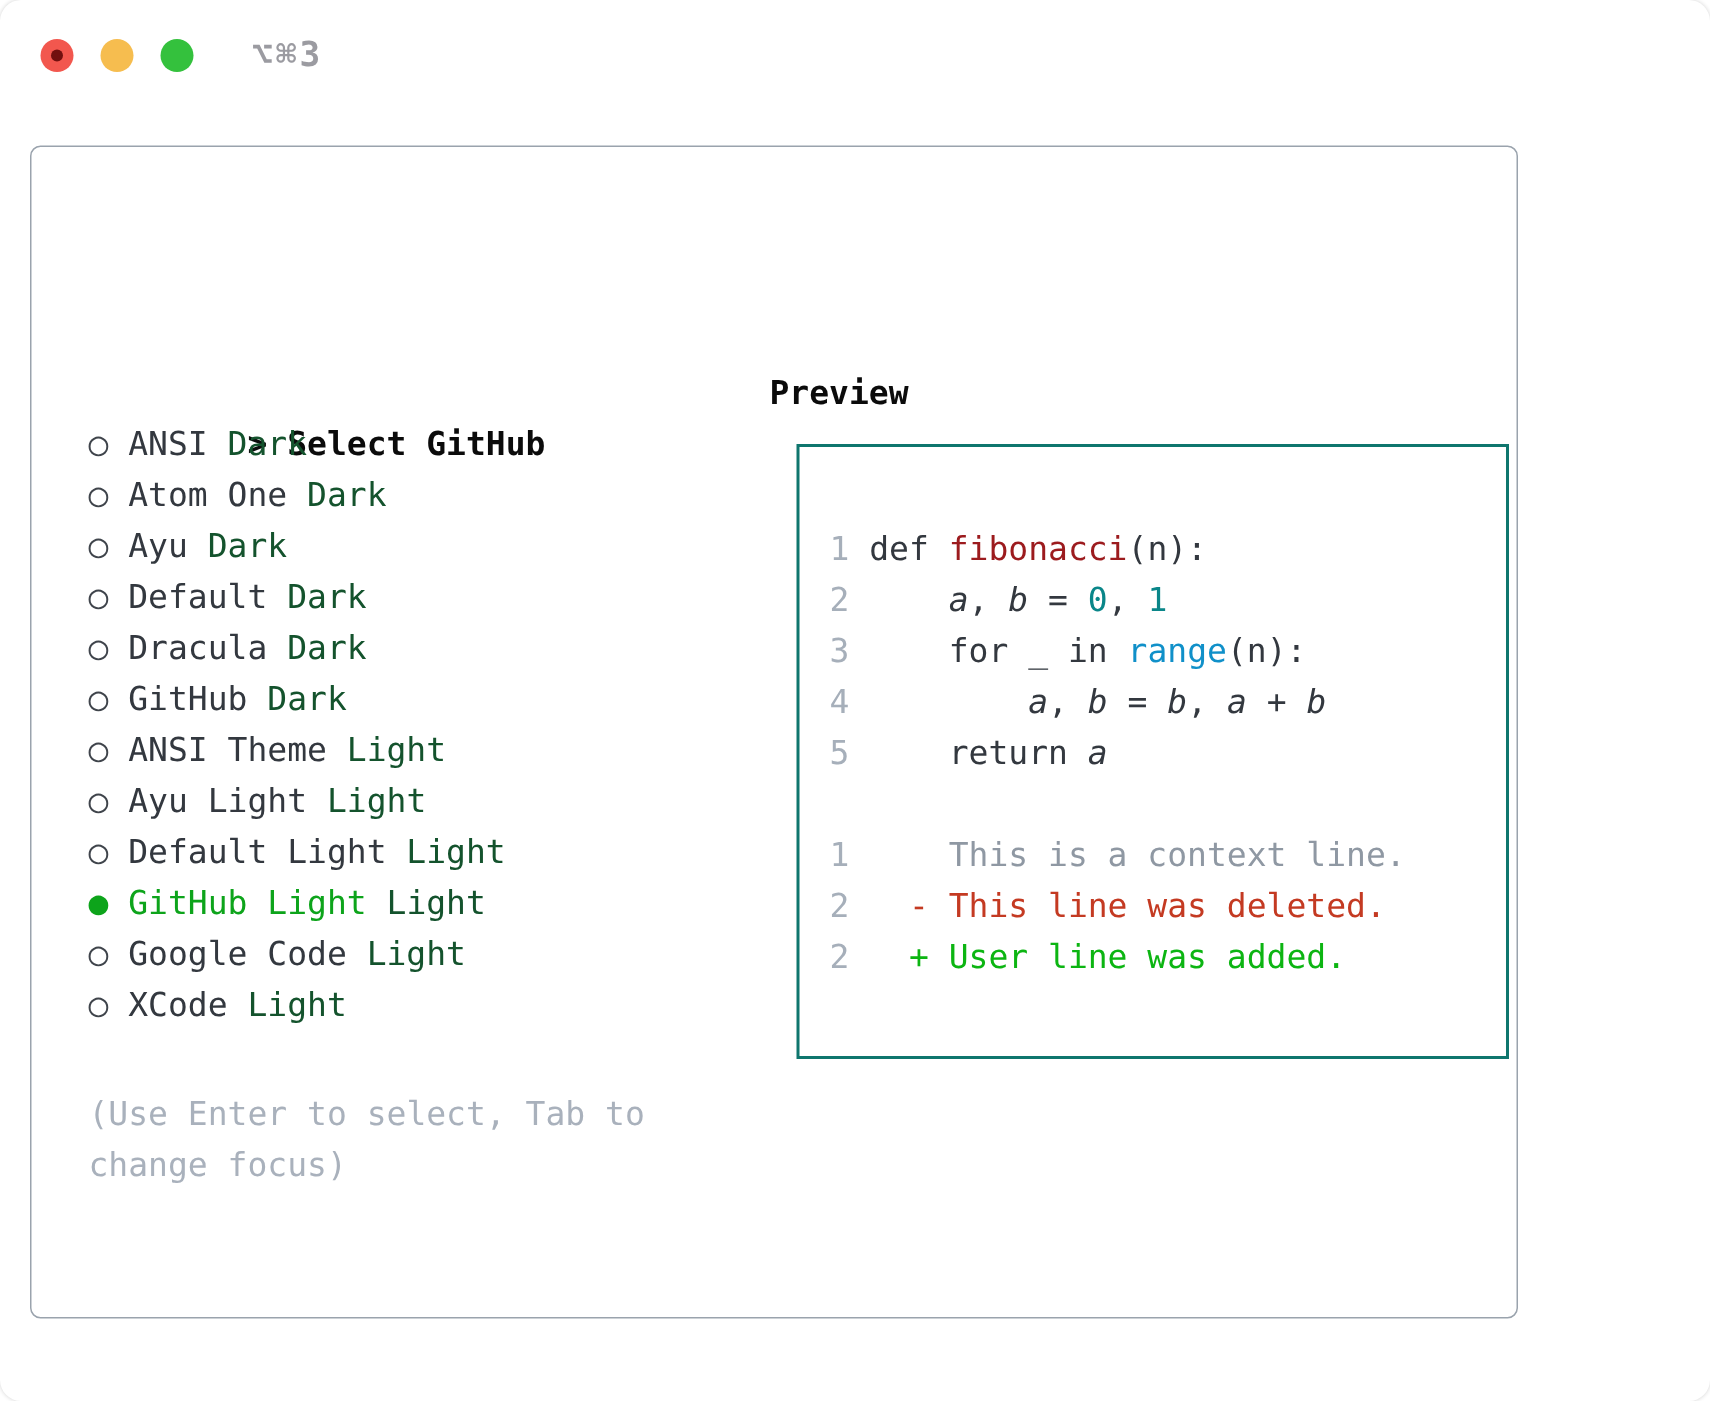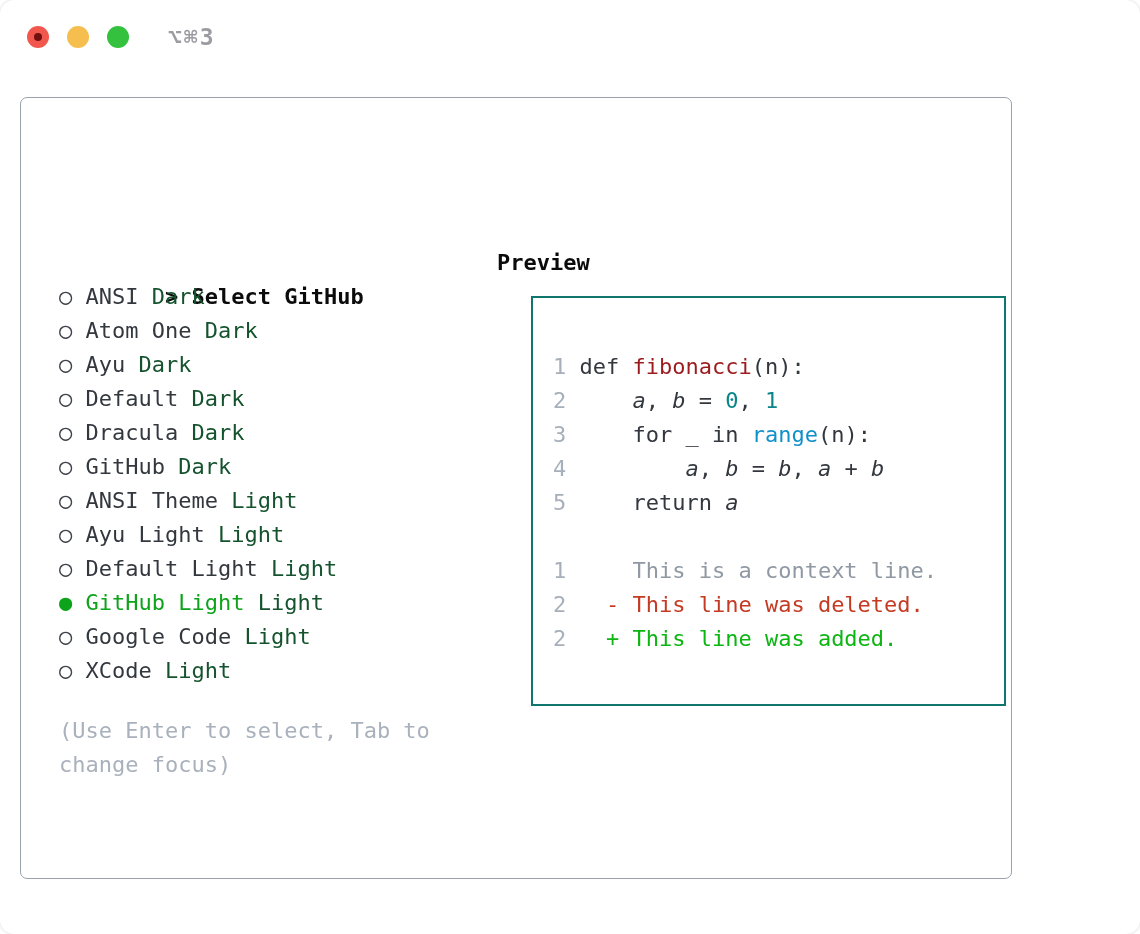--- a/index.html
+++ b/index.html
@@ -41,25 +41,25 @@
   .mk{display:inline-block;width:2ch;color:#3f444b;}
   .hdr .mk{color:#0b0b0b;font-weight:bold;}
   .hdr .nm{font-weight:bold;color:#0b0b0b;}
   .nm{color:#33383f;}
   .tg{color:#14532d;margin-left:1ch;}
   .row.sel .mk{color:#0da41b;}
   .row.sel .nm{color:#0da41b;}
   .apply-block{margin-top:34px;}
   .apply-label{height:34px;margin-left:2ch;color:#0b0b0b;}
   .help{
-    margin-top:26px;width:420px;color:#a9b1bc;line-height:34px;white-space:normal;
+    margin-top:39px;width:420px;color:#a9b1bc;line-height:34px;white-space:normal;
   }
   
   .preview-title{
-    position:absolute;left:476px;top:148px;height:34px;line-height:34px;
+    position:absolute;left:492px;top:148px;height:34px;line-height:34px;
     font-size:22px;font-weight:bold;color:#0b0b0b;
   }
   .preview-box{
     position:absolute;left:510px;top:198px;width:475px;height:410px;
     border:2px solid #0f766e;box-sizing:border-box;background:#fff;
     font-size:22px;line-height:34px;overflow:hidden;
   }
   .preview-inner{padding:52px 0 0 20px;}
   .cl{height:34px;white-space:pre;}
   .ln{display:inline-block;width:1ch;margin-right:1ch;color:#a6afba;}
@@ -123,19 +123,19 @@
         <div id="code-lines">
             <div class="cl"><span class="ln">1</span><span class="tk-kw">def </span><span class="tk-fn">fibonacci</span><span class="tk-pl">(n):</span></div>
             <div class="cl"><span class="ln">2</span><span class="tk-pl">    </span><span class="tk-var">a</span><span class="tk-pl">, </span><span class="tk-var">b</span><span class="tk-pl"> = </span><span class="tk-num">0</span><span class="tk-pl">, </span><span class="tk-num">1</span></div>
             <div class="cl"><span class="ln">3</span><span class="tk-pl">    </span><span class="tk-kw">for</span><span class="tk-pl"> _ </span><span class="tk-kw">in</span><span class="tk-pl"> </span><span class="tk-bi">range</span><span class="tk-pl">(n):</span></div>
             <div class="cl"><span class="ln">4</span><span class="tk-pl">        </span><span class="tk-var">a</span><span class="tk-pl">, </span><span class="tk-var">b</span><span class="tk-pl"> = </span><span class="tk-var">b</span><span class="tk-pl">, </span><span class="tk-var">a</span><span class="tk-pl"> + </span><span class="tk-var">b</span></div>
             <div class="cl"><span class="ln">5</span><span class="tk-pl">    </span><span class="tk-kw">return</span><span class="tk-pl"> </span><span class="tk-var">a</span></div>
           </div>
         <div id="diff-lines" class="diff-group">
             <div class="cl"><span class="ln">1</span><span class="d-context">    This is a context line.</span></div>
             <div class="cl"><span class="ln">2</span><span class="d-deleted">  - This line was deleted.</span></div>
-            <div class="cl"><span class="ln">2</span><span class="d-added">  + This line was added.</span></div>
+            <div class="cl"><span class="ln">2</span><span class="d-added">  + User line was added.</span></div>
           </div>
       </div>
     </div>
 
   </div>
 </div>
 
 </body></html>

